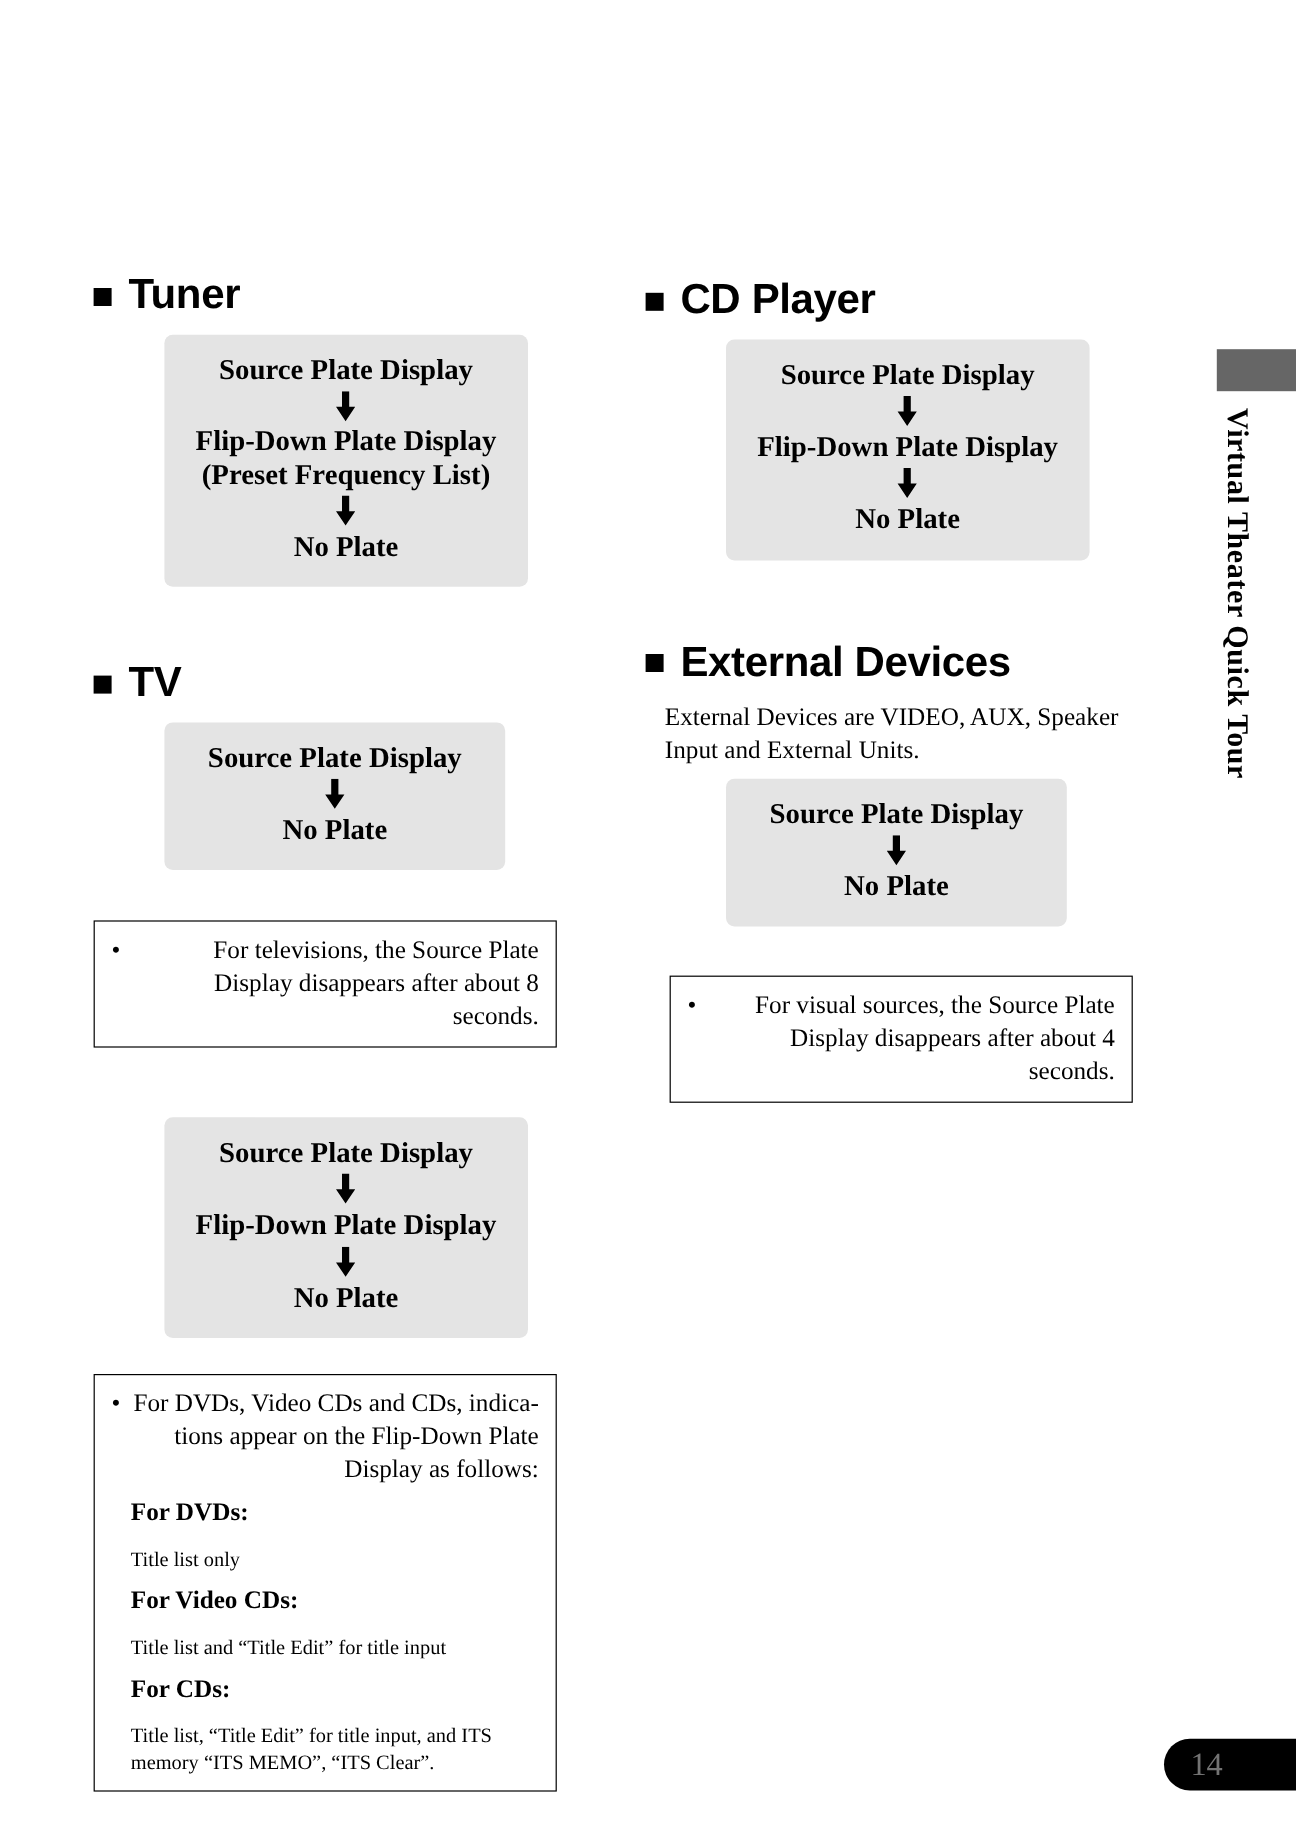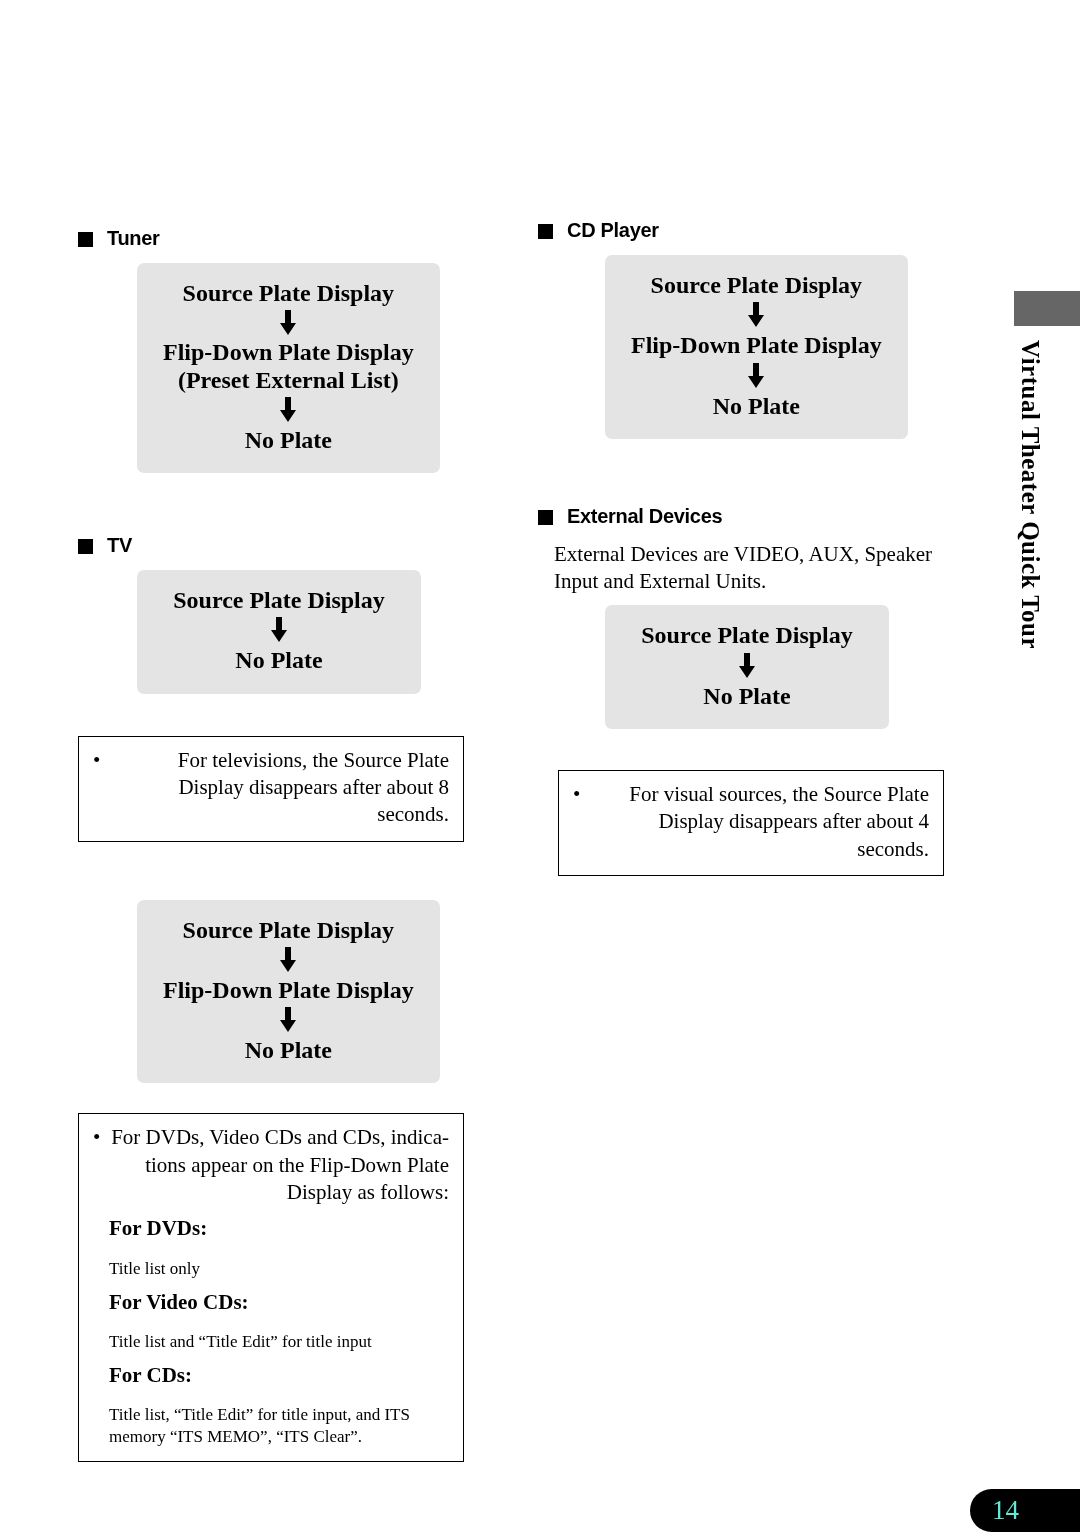--- a/index.html
+++ b/index.html
@@ -13,40 +13,40 @@
     position: relative;
     overflow: hidden;
     font-family: "Liberation Serif", "DejaVu Serif", serif;
     color: #000000;
   }
 
   .page { position: absolute; inset: 0; }
 
   
   .col-left  { position: absolute; left: 78px;  top: 228px; width: 412px; }
-  .col-right { position: absolute; left: 538px; top: 220px; width: 412px; }
+  .col-right { position: absolute; left: 538px; top: 232px; width: 412px; }
 
   
   .heading {
     display: flex;
     align-items: center;
     gap: 14px;
     margin: 0 0 14px 0;
   }
   .heading .sq {
     width: 15px; height: 15px;
     background: #000;
     flex: 0 0 auto;
     position: relative;
     top: 1px;
   }
   .heading .htxt {
     font-family: "Liberation Sans", "DejaVu Sans", sans-serif;
     font-weight: bold;
-    font-size: 20px;
+    font-size: 35px;
     line-height: 1.05;
     letter-spacing: -0.3px;
     white-space: nowrap;
   }
 
   
   .flowbox {
     background: #e4e4e4;
     border-radius: 7px;
     text-align: center;
@@ -140,28 +140,27 @@
   
   .page-num {
     position: absolute;
     right: 0;
     top: 1449px;
     width: 110px;
     height: 43px;
     background: #000000;
     border-top-left-radius: 22px;
     border-bottom-left-radius: 22px;
-    color: #5eead4;
+    color: #737373;
     font-family: "Liberation Serif", "DejaVu Serif", serif;
     font-size: 27px;
     display: flex;
     align-items: center;
     padding-left: 22px;
     box-sizing: border-box;
-    margin-top: 40px;
   }
 </style>
 </head>
 <body>
 
 <div class="page">
 
   <div class="col-left">
 
     <div>
@@ -170,21 +169,21 @@
         <span class="htxt">Tuner</span>
       </div>
       <div class="flowbox">
         <div class="flow-step">Source Plate Display</div>
         <div class="arrow-row">
           <svg width="22" height="26" viewBox="0 0 22 26" aria-hidden="true">
               <path d="M8 0 h6 v13 h5 L11 25 L3 13 h5 Z" fill="#000"></path>
             </svg>
         </div>
         <div class="flow-step sub">Flip-Down Plate Display</div>
-        <div class="flow-step sub">(Preset External List)</div>
+        <div class="flow-step sub">(Preset Frequency List)</div>
         <div class="arrow-row">
           <svg width="22" height="26" viewBox="0 0 22 26" aria-hidden="true">
               <path d="M8 0 h6 v13 h5 L11 25 L3 13 h5 Z" fill="#000"></path>
             </svg>
         </div>
         <div class="flow-step">No Plate</div>
       </div>
     </div>
 
     <div style="margin-top:62px">

